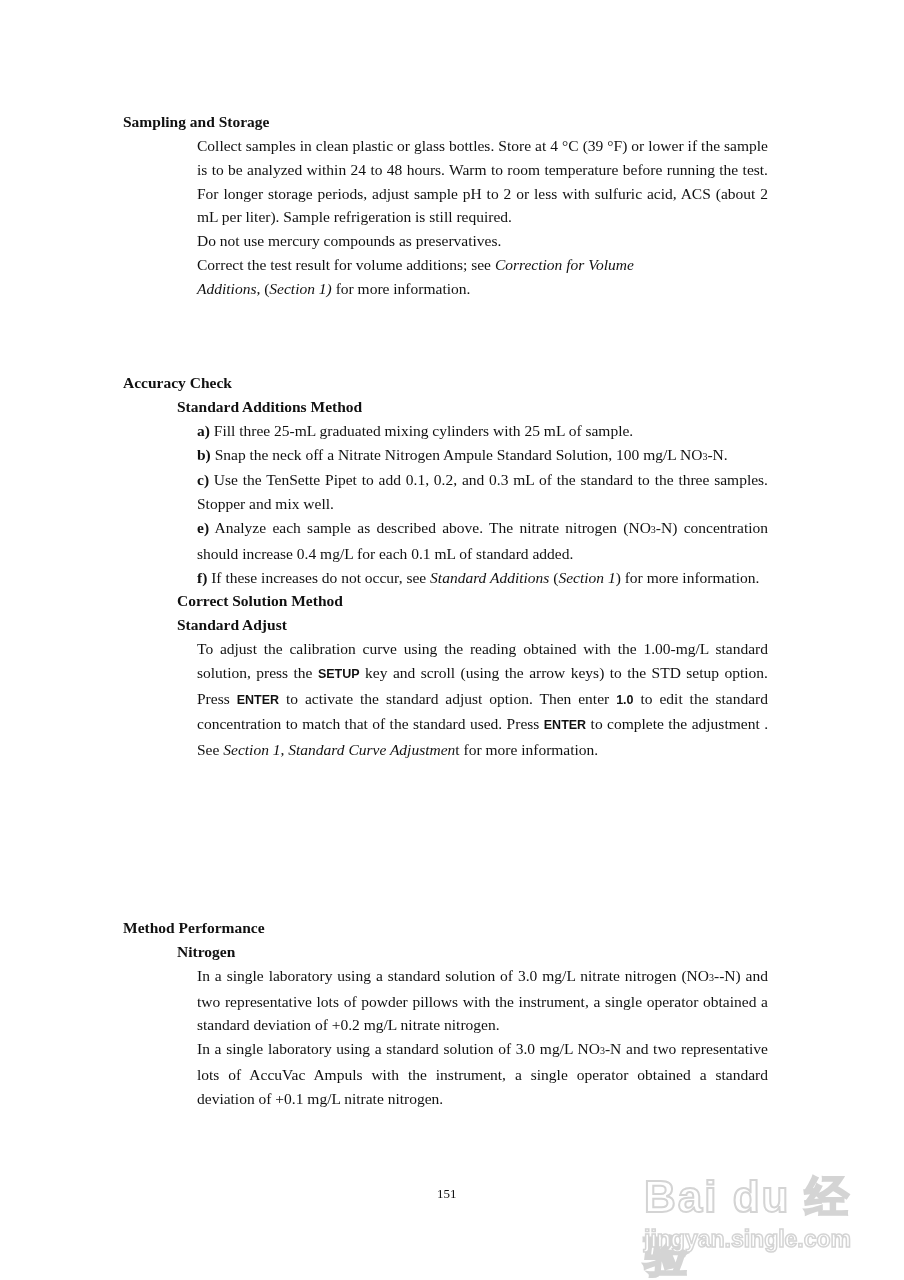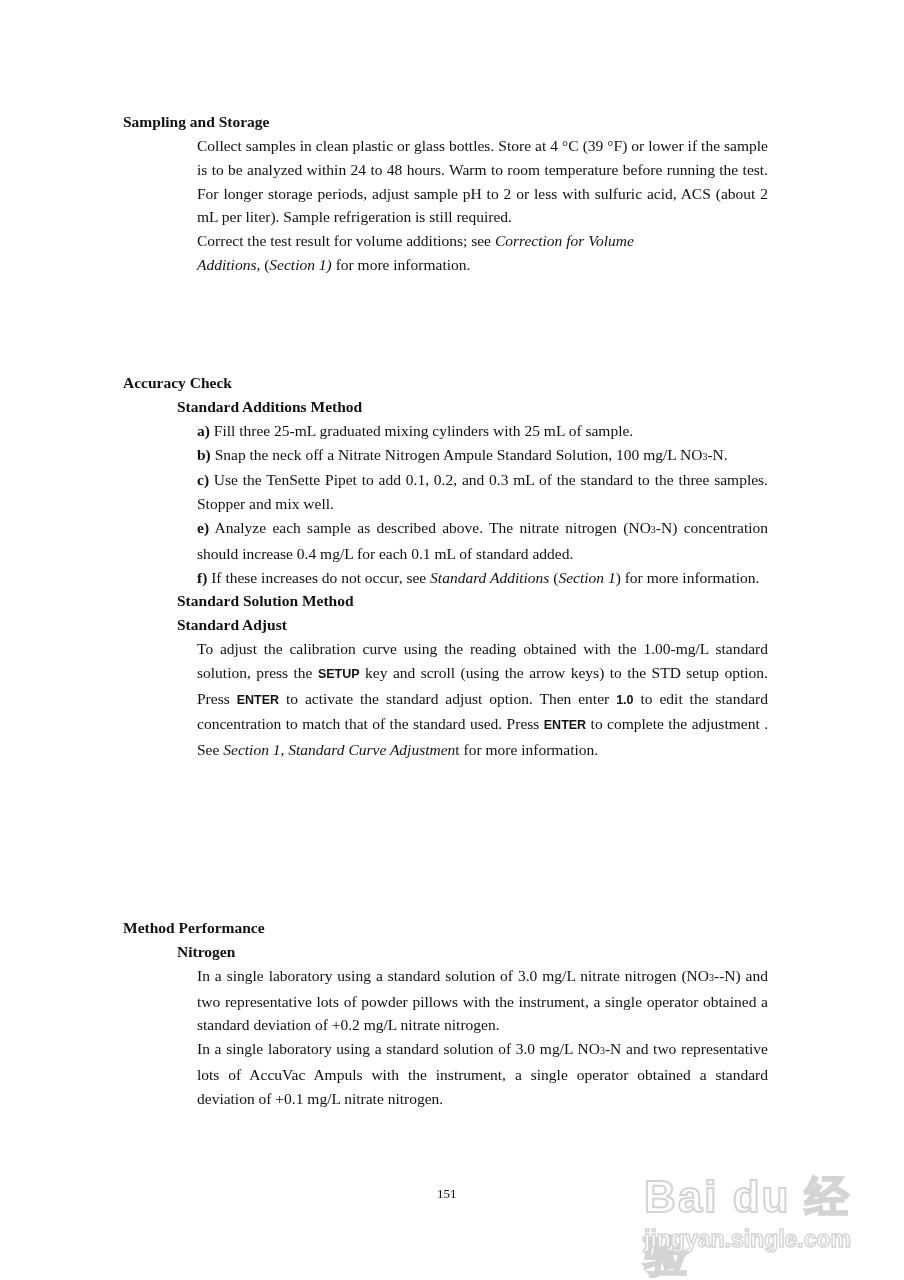--- a/index.html
+++ b/index.html
@@ -42,34 +42,35 @@
     color: #ffffff; -webkit-text-stroke: 1.5px #d4d4d4; }
 </style>
 </head>
 <body>
 
 <div class="page">
 
   <div class="section-head" style="top:110px;">Sampling and Storage</div>
   <div class="block" style="top:134px;">
     <span class="para">Collect samples in clean plastic or glass bottles. Store at 4 °C (39 °F) or lower if the sample is to be analyzed within 24 to 48 hours. Warm to room temperature before running the test. For longer storage periods, adjust sample pH to 2 or less with sulfuric acid, ACS (about 2 mL per liter). Sample refrigeration is still required.</span>
+    <span class="para">Do not use mercury compounds as preservatives.</span>
     <span class="para nojust" style="width:480px;"><span>Correct the test result for volume additions; see </span><span class="it">Correction for Volume Additions</span><span>, (</span><span class="it">Section 1)</span><span> for more information.</span></span>
   </div>
 
   <div class="section-head" style="top:371px;">Accuracy Check</div>
   <div class="block" style="top:395px;">
     <span class="sub-head">Standard Additions Method</span>
 
     <span class="para"><span class="lbl">a)</span><span> Fill three 25-mL graduated mixing cylinders with 25 mL of sample.</span></span>
     <span class="para"><span class="lbl">b)</span><span> Snap the neck off a Nitrate Nitrogen Ampule Standard Solution, 100 mg/L NO</span><span class="sub">3</span><span>-N.</span></span>
     <span class="para"><span class="lbl">c)</span><span> Use the TenSette Pipet to add 0.1, 0.2, and 0.3 mL of the standard to the three samples. Stopper and mix well.</span></span>
     <span class="para"><span class="lbl">e)</span><span> Analyze each sample as described above. The nitrate nitrogen (NO</span><span class="sub">3</span><span>-N) concentration should increase 0.4 mg/L for each 0.1 mL of standard added.</span></span>
     <span class="para"><span class="lbl">f)</span><span> If these increases do not occur, see </span><span class="it">Standard Additions</span><span> (</span><span class="it">Section 1</span><span>) for more information.</span></span>
 
-    <span class="sub-head">Standard Solution Method</span>
+    <span class="sub-head">Correct Solution Method</span>
 
     <span class="sub-head">Standard Adjust</span>
     <span class="para"><span>To adjust the calibration curve using the reading obtained with the 1.00-mg/L standard solution, press the </span><span class="key">SETUP</span><span> key and scroll (using the arrow keys) to the STD setup option. Press </span><span class="key">ENTER</span><span> to activate the standard adjust option. Then enter </span><span class="key">1.0</span><span> to edit the standard concentration to match that of the standard used. Press </span><span class="key">ENTER</span><span> to complete the adjustment . See </span><span class="it">Section 1</span><span>, </span><span class="it">Standard Curve Adjustmen</span><span>t for more information.</span></span>
   </div>
 
   <div class="section-head" style="top:916px;">Method Performance</div>
   <div class="block" style="top:940px;">
     <span class="sub-head">Nitrogen</span>
     <span class="para"><span>In a single laboratory using a standard solution of 3.0 mg/L nitrate nitrogen (NO</span><span class="sub">3</span><span>--N) and two representative lots of powder pillows with the instrument, a single operator obtained a standard deviation of +0.2 mg/L nitrate nitrogen.</span></span>
     <span class="para"><span>In a single laboratory using a standard solution of 3.0 mg/L NO</span><span class="sub">3</span><span>-N and two representative lots of AccuVac Ampuls with the instrument, a single operator obtained a standard deviation of +0.1 mg/L nitrate nitrogen.</span></span>

